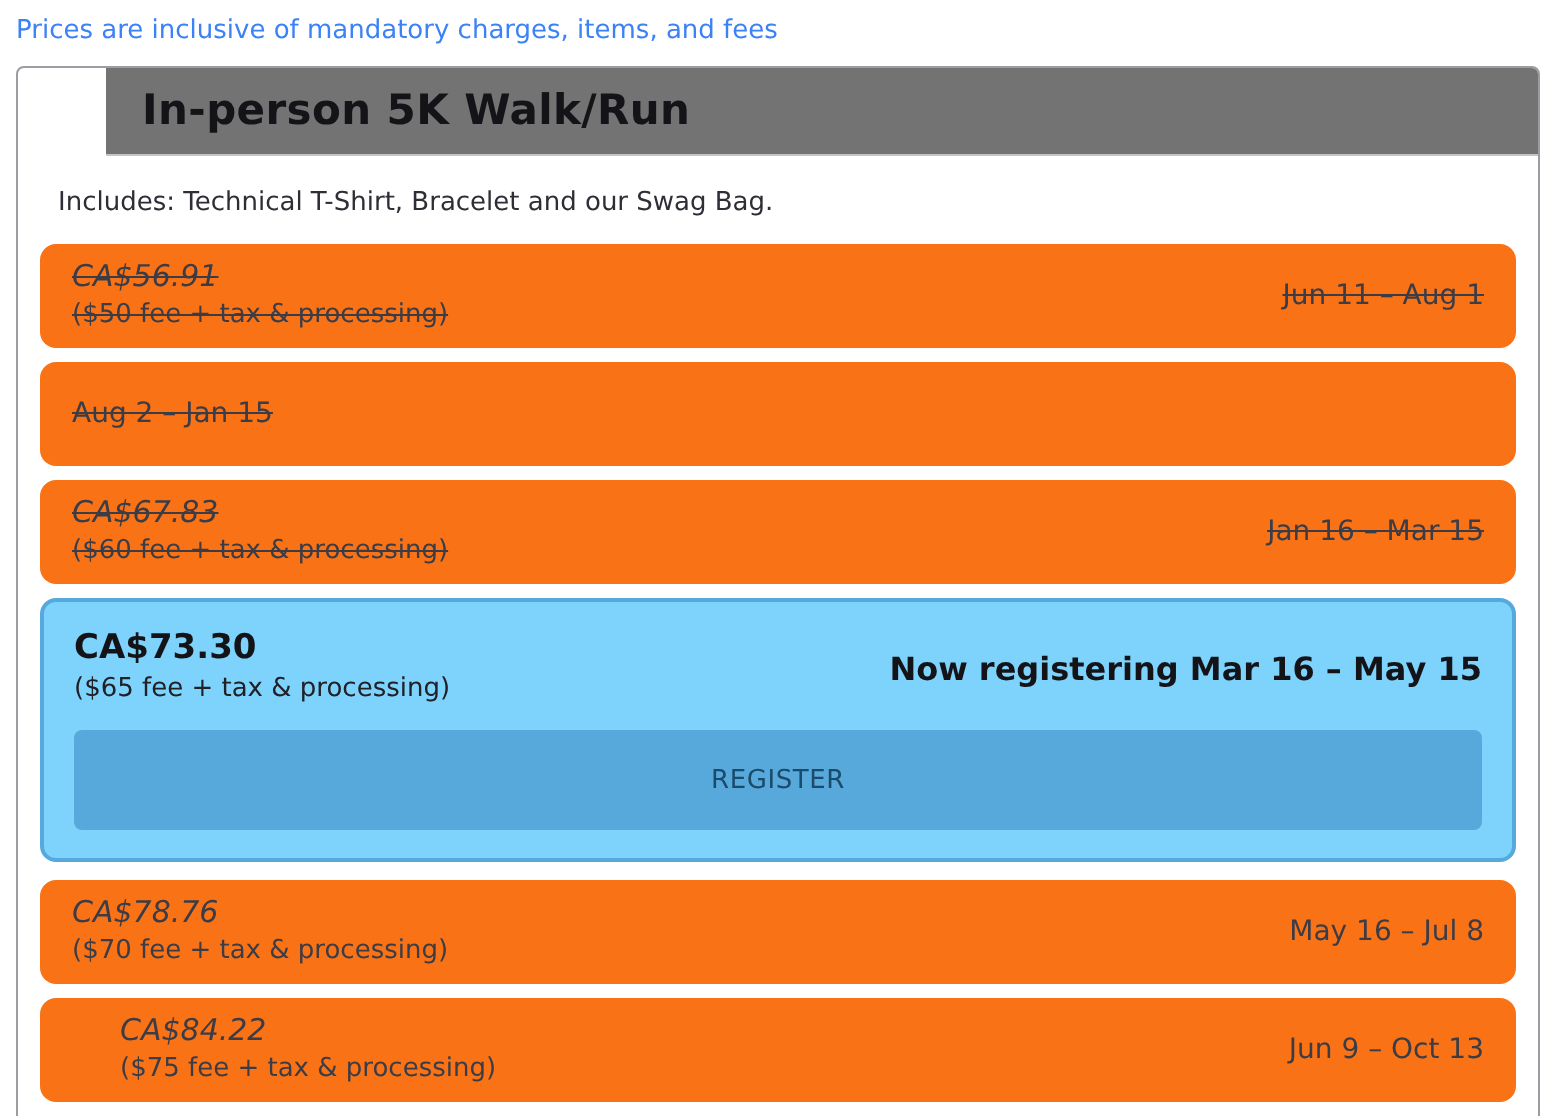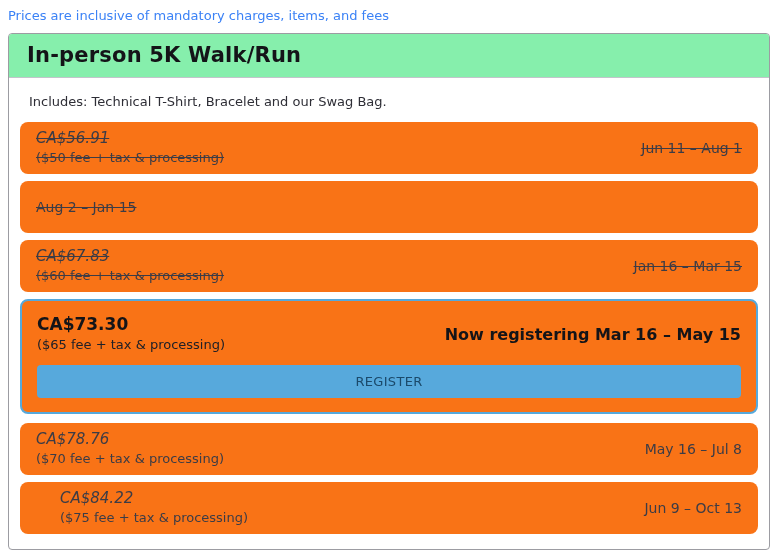--- a/index.html
+++ b/index.html
@@ -16,23 +16,24 @@
   }
   .pricing-card {
     margin: 9px 7px 0 8px;
     width: 762px;
     border: 1px solid #9c9ca2;
     border-radius: 4px;
     background: #ffffff;
     overflow: hidden;
   }
   .card-header {
-    background: #86efac;
+    background: #737373;
     border-bottom: 1px solid #c4c4cb;
     padding: 9px 18px 10px 18px;
+    margin-left: 44px;
   }
   .card-title {
     font-size: 21px;
     font-weight: bold;
     color: #141418;
     letter-spacing: 0.2px;
   }
   .card-body { padding: 10px 11px 15px 11px; }
   .includes-line {
     font-size: 13px;
@@ -65,21 +66,21 @@
   .tier-dates {
     font-size: 14px;
     color: #3c3c46;
     white-space: nowrap;
   }
   .tier.past .tier-price,
   .tier.past .tier-detail,
   .tier.past .tier-dates { text-decoration: line-through; }
   .tier.active-tier {
     display: block;
-    background: #f97316;
+    background: #7dd3fc;
     border: 2px solid #56a9dc;
     border-radius: 8px;
     padding: 12px 15px 14px 15px;
     margin-bottom: 9px;
     min-height: 112px;
   }
   .active-top {
     display: flex;
     justify-content: space-between;
     align-items: center;
@@ -100,21 +101,21 @@
   .active-status {
     font-size: 16px;
     font-weight: bold;
     color: #141418;
     white-space: nowrap;
   }
   .register-button {
     display: block;
     width: 100%;
     margin-top: 10px;
-    height: 33px;
+    height: 50px;
     background: #57a9dc;
     border: none;
     border-radius: 4px;
     font-family: inherit;
     font-size: 13px;
     color: #1b4a6b;
     letter-spacing: 0.3px;
     text-align: center;
     cursor: pointer;
   }

